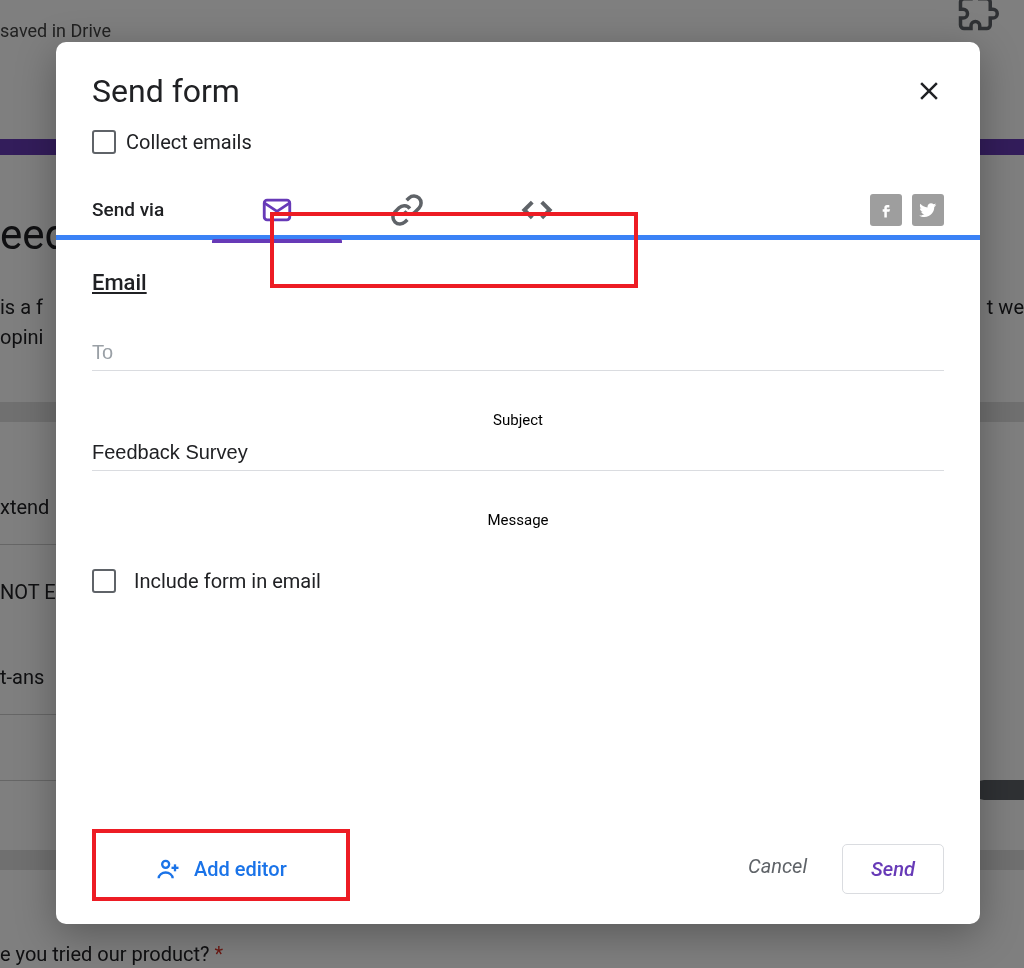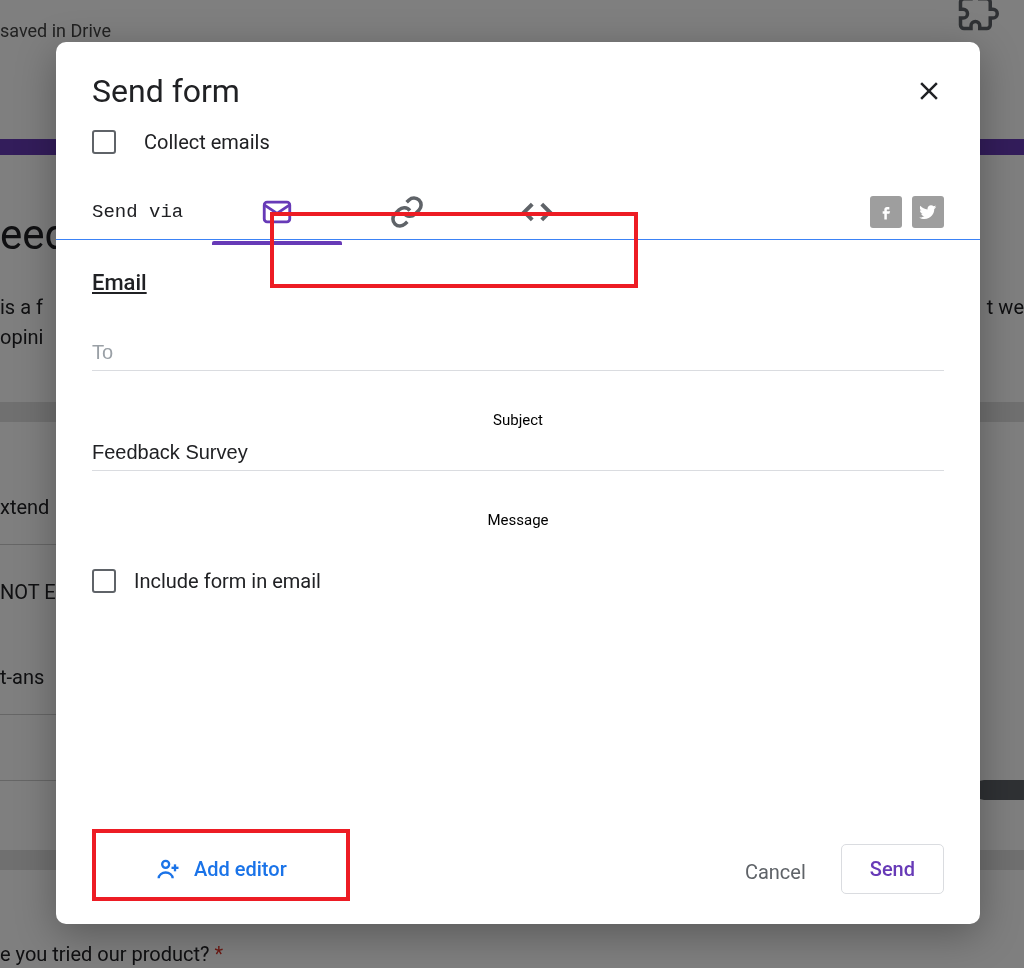--- a/index.html
+++ b/index.html
@@ -135,42 +135,41 @@
     }
     .close-btn {
       cursor: pointer;
       color: #202124;
     }
 
     .collect-row {
       display: flex;
       align-items: center;
       padding: 20px 36px 20px 36px;
-      gap: 28px;
+      gap: 10px;
     }
     .chk {
       width: 24px;
       height: 24px;
       border: 2px solid #5f6368;
       border-radius: 3px;
       cursor: pointer;
     }
     .collect-label {
       font-size: 20px;
       color: #202124;
     }
 
     .sendvia-row {
       display: flex;
       align-items: center;
       padding: 10px 36px 0 36px;
       height: 66px;
-      border-bottom: 1px solid #3b82f6;
+      border-bottom: 5px solid #3b82f6;
       position: relative;
-      font-family: Liberation Mono, monospace;
     }
     .sendvia-label {
       font-size: 19px;
       color: #202124;
       font-weight: 500;
       width: 120px;
     }
     .tabs {
       display: flex;
       gap: 0;
@@ -288,21 +287,22 @@
       color: #1a73e8;
       font-size: 20px;
       font-weight: 500;
       cursor: pointer;
       padding: 8px 20px 8px 15px;
     }
     .btns {
       margin-left: auto;
       display: flex;
       gap: 15px;
-      align-items: flex-end;
+      align-items: flex-start;
+      font-style: italic;
     }
     .btn-cancel {
       color: #5f6368;
       font-size: 20px;
       padding: 10px 20px;
       cursor: pointer;
     }
     .btn-send {
       color: #673ab7;
       font-size: 20px;

